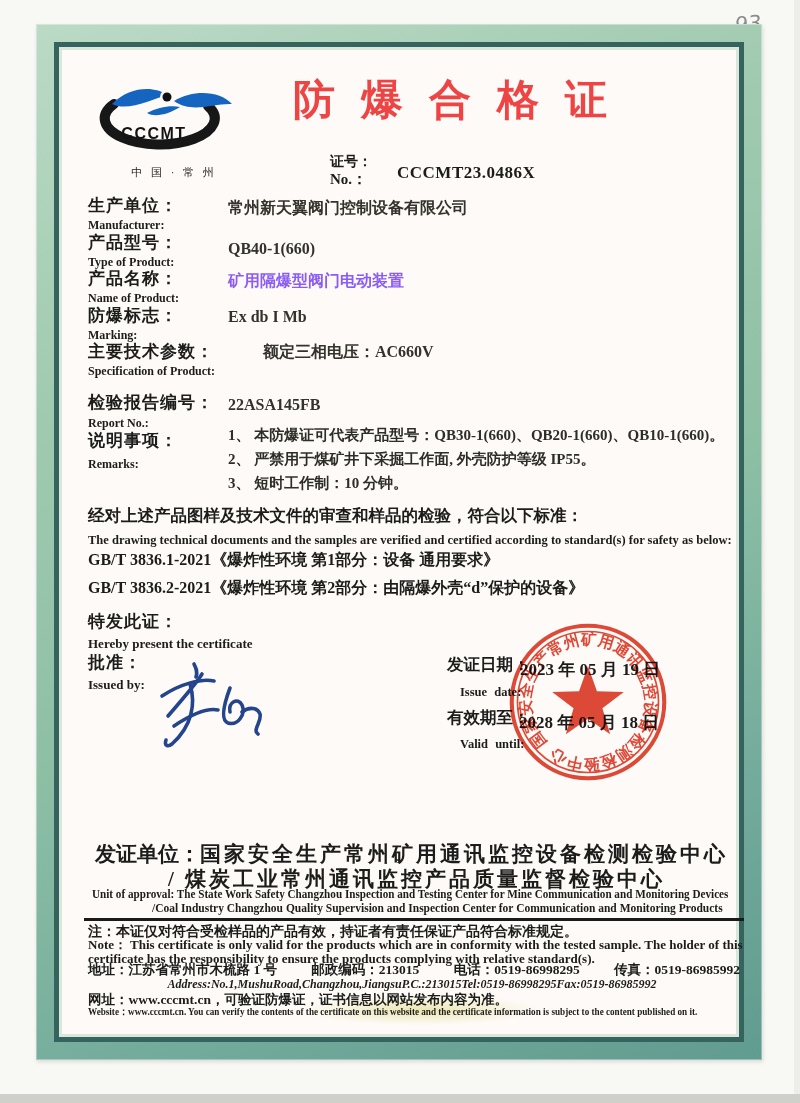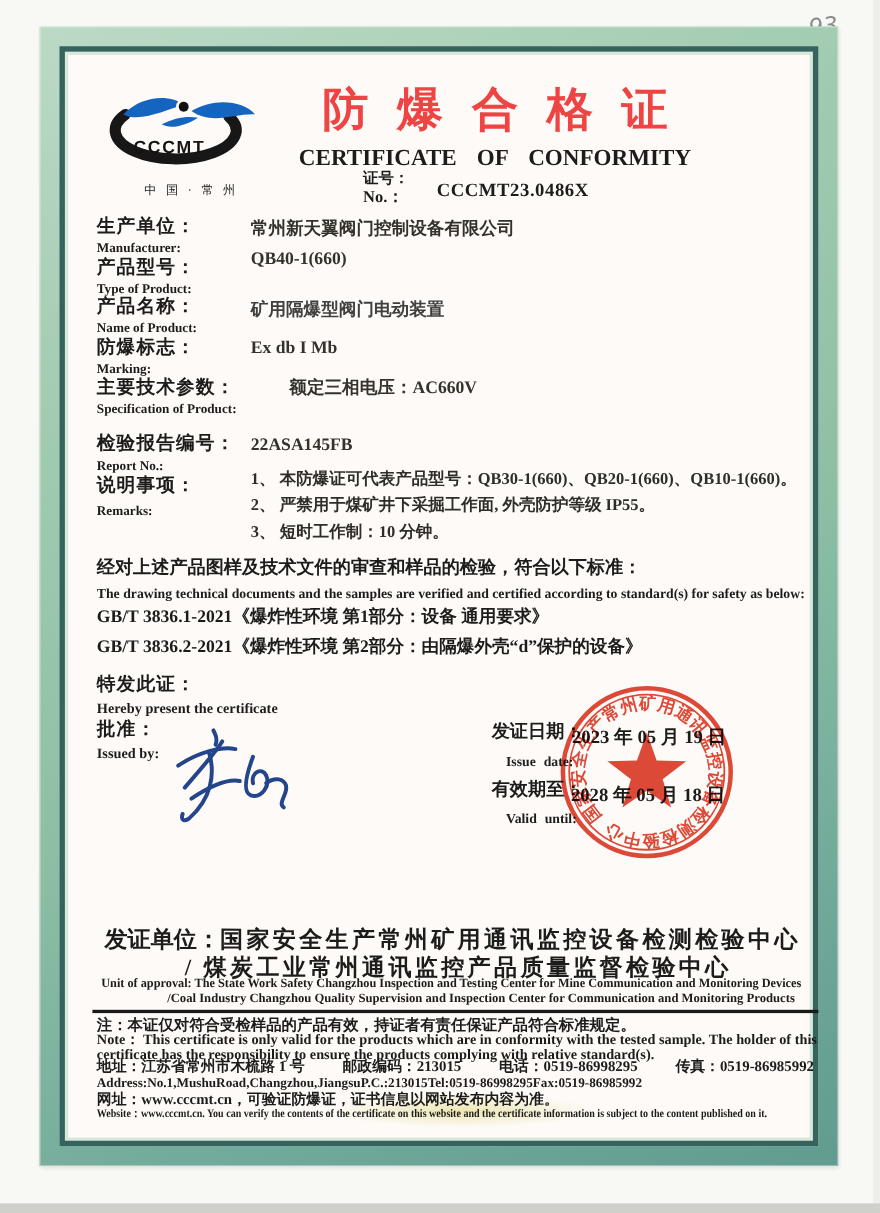--- a/index.html
+++ b/index.html
@@ -47,22 +47,22 @@
   .iss-row2{position:absolute;left:168px;top:865px;font-size:21px;font-weight:bold;letter-spacing:3px;white-space:nowrap;}
   .iss-en1{position:absolute;left:92px;top:888px;font-size:11.5px;font-weight:bold;white-space:nowrap;
         transform:scaleX(.97);transform-origin:left;}
   .iss-en2{position:absolute;left:152px;top:902px;font-size:11.5px;font-weight:bold;white-space:nowrap;}
   .divider{position:absolute;left:84px;top:918px;width:660px;height:2.5px;background:#1a1a1a;}
   
   .note-cn{position:absolute;left:88px;top:923px;font-size:14px;font-weight:bold;white-space:nowrap;}
   .note-en{position:absolute;left:88px;top:938px;width:658px;font-size:13px;font-weight:bold;line-height:1.1;}
   .addr-row{position:absolute;left:88px;top:961px;width:652px;display:flex;justify-content:space-between;
         font-size:13.5px;font-weight:bold;white-space:nowrap;gap:32px;}
-  .addr-row-en{position:absolute;left:88px;top:977px;width:648px;display:flex;justify-content:flex-start;
-        font-size:12px;font-weight:bold;white-space:nowrap;}
+  .addr-row-en{position:absolute;left:88px;top:977px;width:648px;display:flex;justify-content:center;
+        font-size:12px;font-weight:bold;white-space:nowrap;font-style:italic;}
   .web-cn{position:absolute;left:88px;top:991px;font-size:13.5px;font-weight:bold;white-space:nowrap;}
   .web-en{position:absolute;left:88px;top:1005px;font-size:10.5px;font-weight:bold;white-space:nowrap;
         transform:scaleX(.87);transform-origin:left;}
 </style>
 </head>
 <body>
 
 <div class="page">
 
   <span class="pencil-no">93</span>
@@ -77,36 +77,35 @@
     <path d="M20,20 C38,2 62,2 76,11 C60,15 36,28 20,20 Z" fill="#1565c0"></path>
     <path d="M82,17 C102,5 128,7 140,20 C122,19 100,30 82,17 Z" fill="#1565c0"></path>
     <path d="M55,29 C66,23 79,21 88,23 C77,30 63,34 55,29 Z" fill="#1565c0"></path>
     <circle cx="75" cy="13" r="7" fill="#fdfaf7"></circle>
     <circle cx="75" cy="13" r="4.5" fill="#111"></circle>
     <text x="62" y="55" text-anchor="middle" font-size="16" font-weight="bold" letter-spacing="1.5" fill="#131313" font-family="Liberation Sans, sans-serif">CCCMT</text>
     <text x="82" y="92" text-anchor="middle" font-size="11" letter-spacing="3" fill="#1b1b1b">中 国 · 常 州</text>
   </svg>
 
   <div class="title">防爆合格证</div>
-  <div class="subtitle">CERTIFICATE OF CONFORMITY</div>
   <span class="certno-cn">证号：</span>
   <span class="certno-en">No.：</span>
   <span class="certno-val">CCCMT23.0486X</span>
 
   <span class="lab" style="top:194px;">生产单位：</span>
   <span class="sub" style="top:218px;">Manufacturer:</span>
   <span class="val" style="top:198px;">常州新天翼阀门控制设备有限公司</span>
 
   <span class="lab" style="top:231px;">产品型号：</span>
   <span class="sub" style="top:255px;">Type of Product:</span>
-  <span class="val" style="top:227px;">QB40-1(660)</span>
+  <span class="val" style="top:240px;">QB40-1(660)</span>
 
   <span class="lab" style="top:267px;">产品名称：</span>
   <span class="sub" style="top:291px;">Name of Product:</span>
-  <span class="val" style="top:271px;color:#404040;">矿用隔爆型阀门电动装置</span>
+  <span class="val" style="top:271px;color:#8b5cf6;">矿用隔爆型阀门电动装置</span>
 
   <span class="lab" style="top:304px;">防爆标志：</span>
   <span class="sub" style="top:328px;">Marking:</span>
   <span class="val" style="top:308px;">Ex db I Mb</span>
 
   <span class="lab" style="top:340px;">主要技术参数：</span>
   <span class="sub" style="top:364px;">Specification of Product:</span>
   <span class="val" style="top:342px;margin-left:35px;">额定三相电压：AC660V</span>
 
   <span class="lab" style="top:391px;">检验报告编号：</span>

